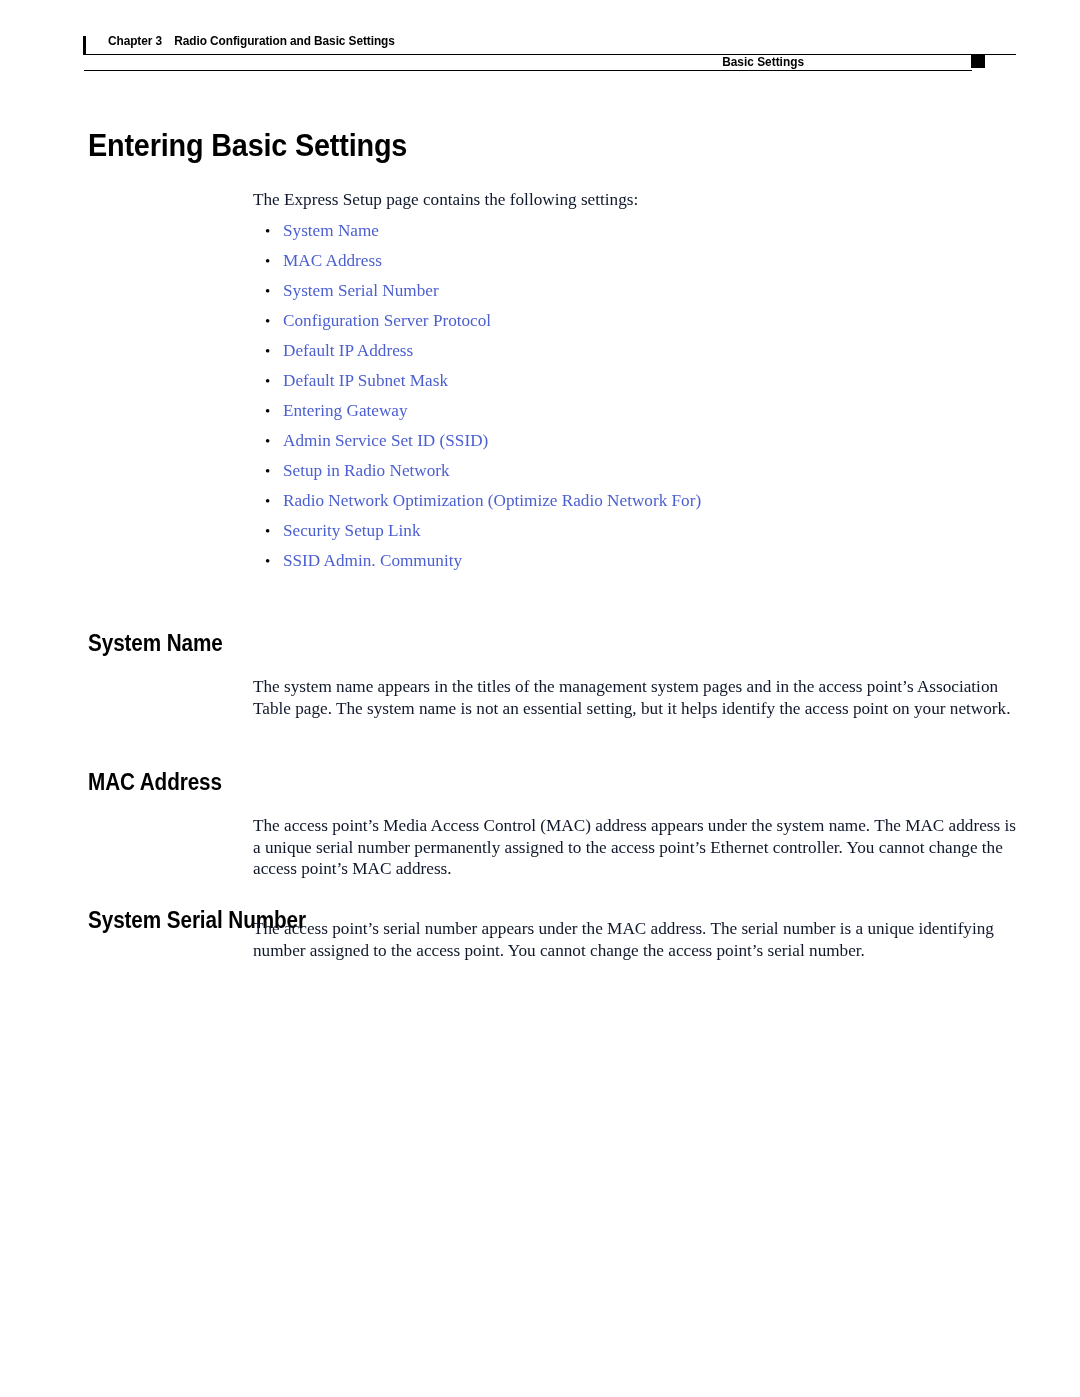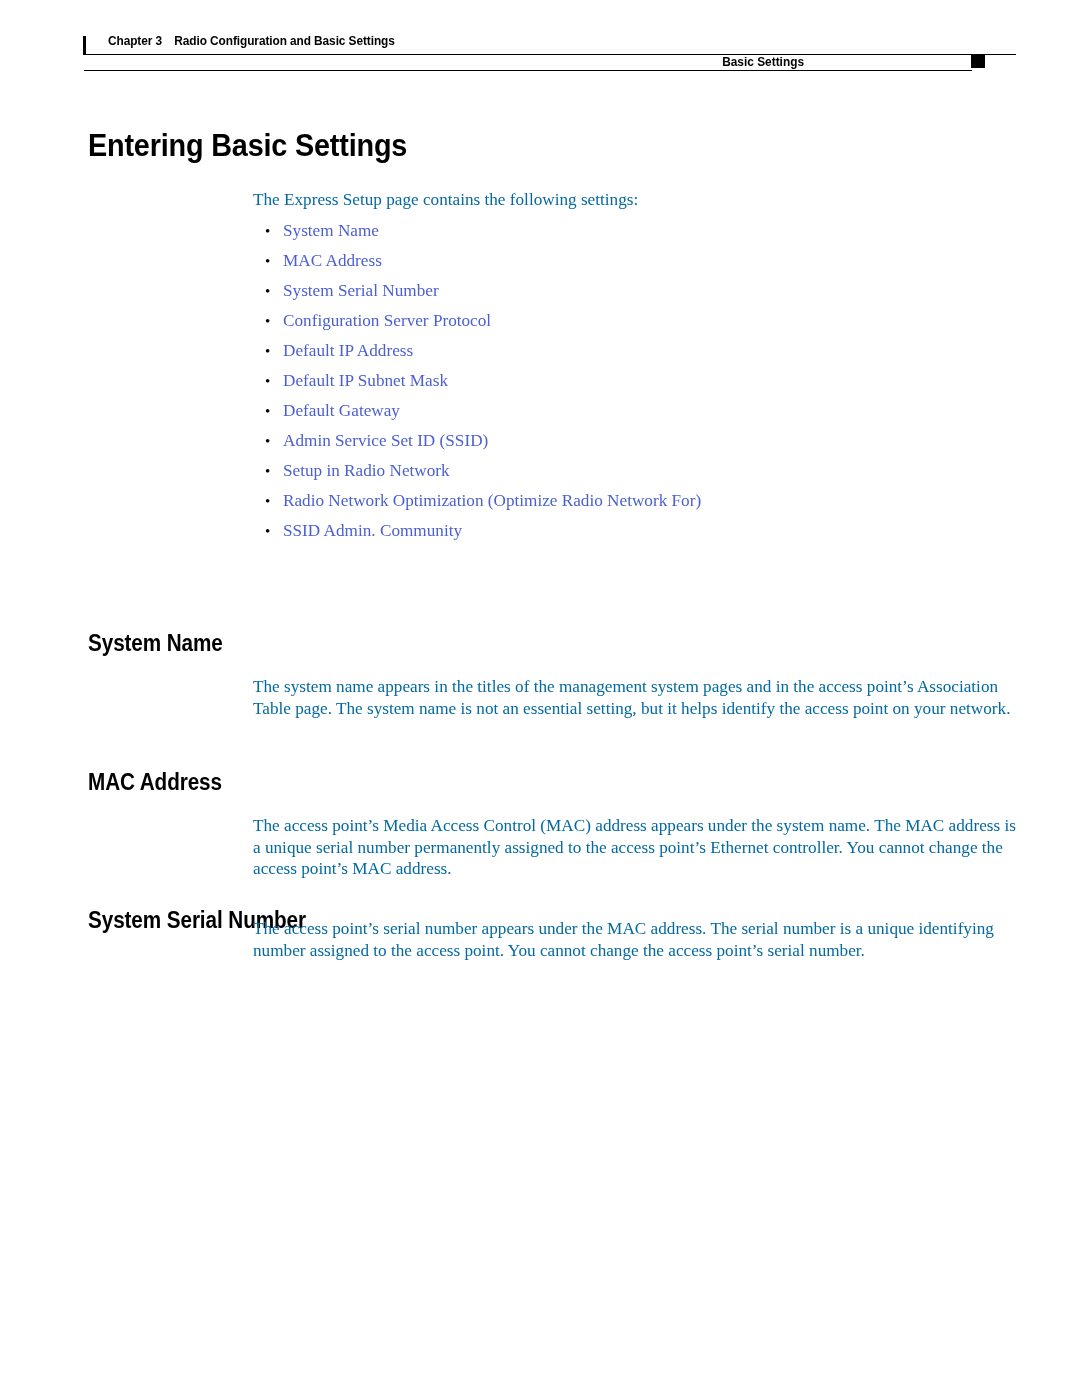--- a/index.html
+++ b/index.html
@@ -132,21 +132,21 @@
   h2.h2-serial    { top: 908px; }
 
   p.body-text {
     position: absolute;
     left: 253px;
     width: 763px;
     margin: 0;
     font-family: "Liberation Serif", "DejaVu Serif", serif;
     font-size: 17.2px;
     line-height: 21.5px;
-    color: #0369a1;
+    color: #0f172a;
     text-align: left;
   }
   p.intro     { top: 189px; width: 700px; }
   p.p-sysname { top: 676px; }
   p.p-mac     { top: 815px; }
   p.p-serial  { top: 918px; }
 
   ul.link-list {
     position: absolute;
     left: 253px;
@@ -211,24 +211,25 @@
 
     <p class="body-text intro">The Express Setup page contains the following settings:</p>
 
     <ul class="link-list">
       <li><span class="xref">System Name</span></li>
       <li><span class="xref">MAC Address</span></li>
       <li><span class="xref">System Serial Number</span></li>
       <li><span class="xref">Configuration Server Protocol</span></li>
       <li><span class="xref">Default IP Address</span></li>
       <li><span class="xref">Default IP Subnet Mask</span></li>
-      <li><span class="xref">Default Gateway</span></li>
+      <li><span class="xref">Entering Gateway</span></li>
       <li><span class="xref">Admin Service Set ID (SSID)</span></li>
       <li><span class="xref">Setup in Radio Network</span></li>
       <li><span class="xref">Radio Network Optimization (Optimize Radio Network For)</span></li>
+      <li><span class="xref">Security Setup Link</span></li>
       <li><span class="xref">SSID Admin. Community</span></li>
     </ul>
 
     <h2 class="doc-h2 h2-sysname">System Name</h2>
     <p class="body-text p-sysname">The system name appears in the titles of the management system pages and in the access point’s Association Table page. The system name is not an essential setting, but it helps identify the access point on your network.</p>
 
     <h2 class="doc-h2 h2-mac">MAC Address</h2>
     <p class="body-text p-mac">The access point’s Media Access Control (MAC) address appears under the system name. The MAC address is a unique serial number permanently assigned to the access point’s Ethernet controller. You cannot change the access point’s MAC address.</p>
 
     <h2 class="doc-h2 h2-serial">System Serial Number</h2>

